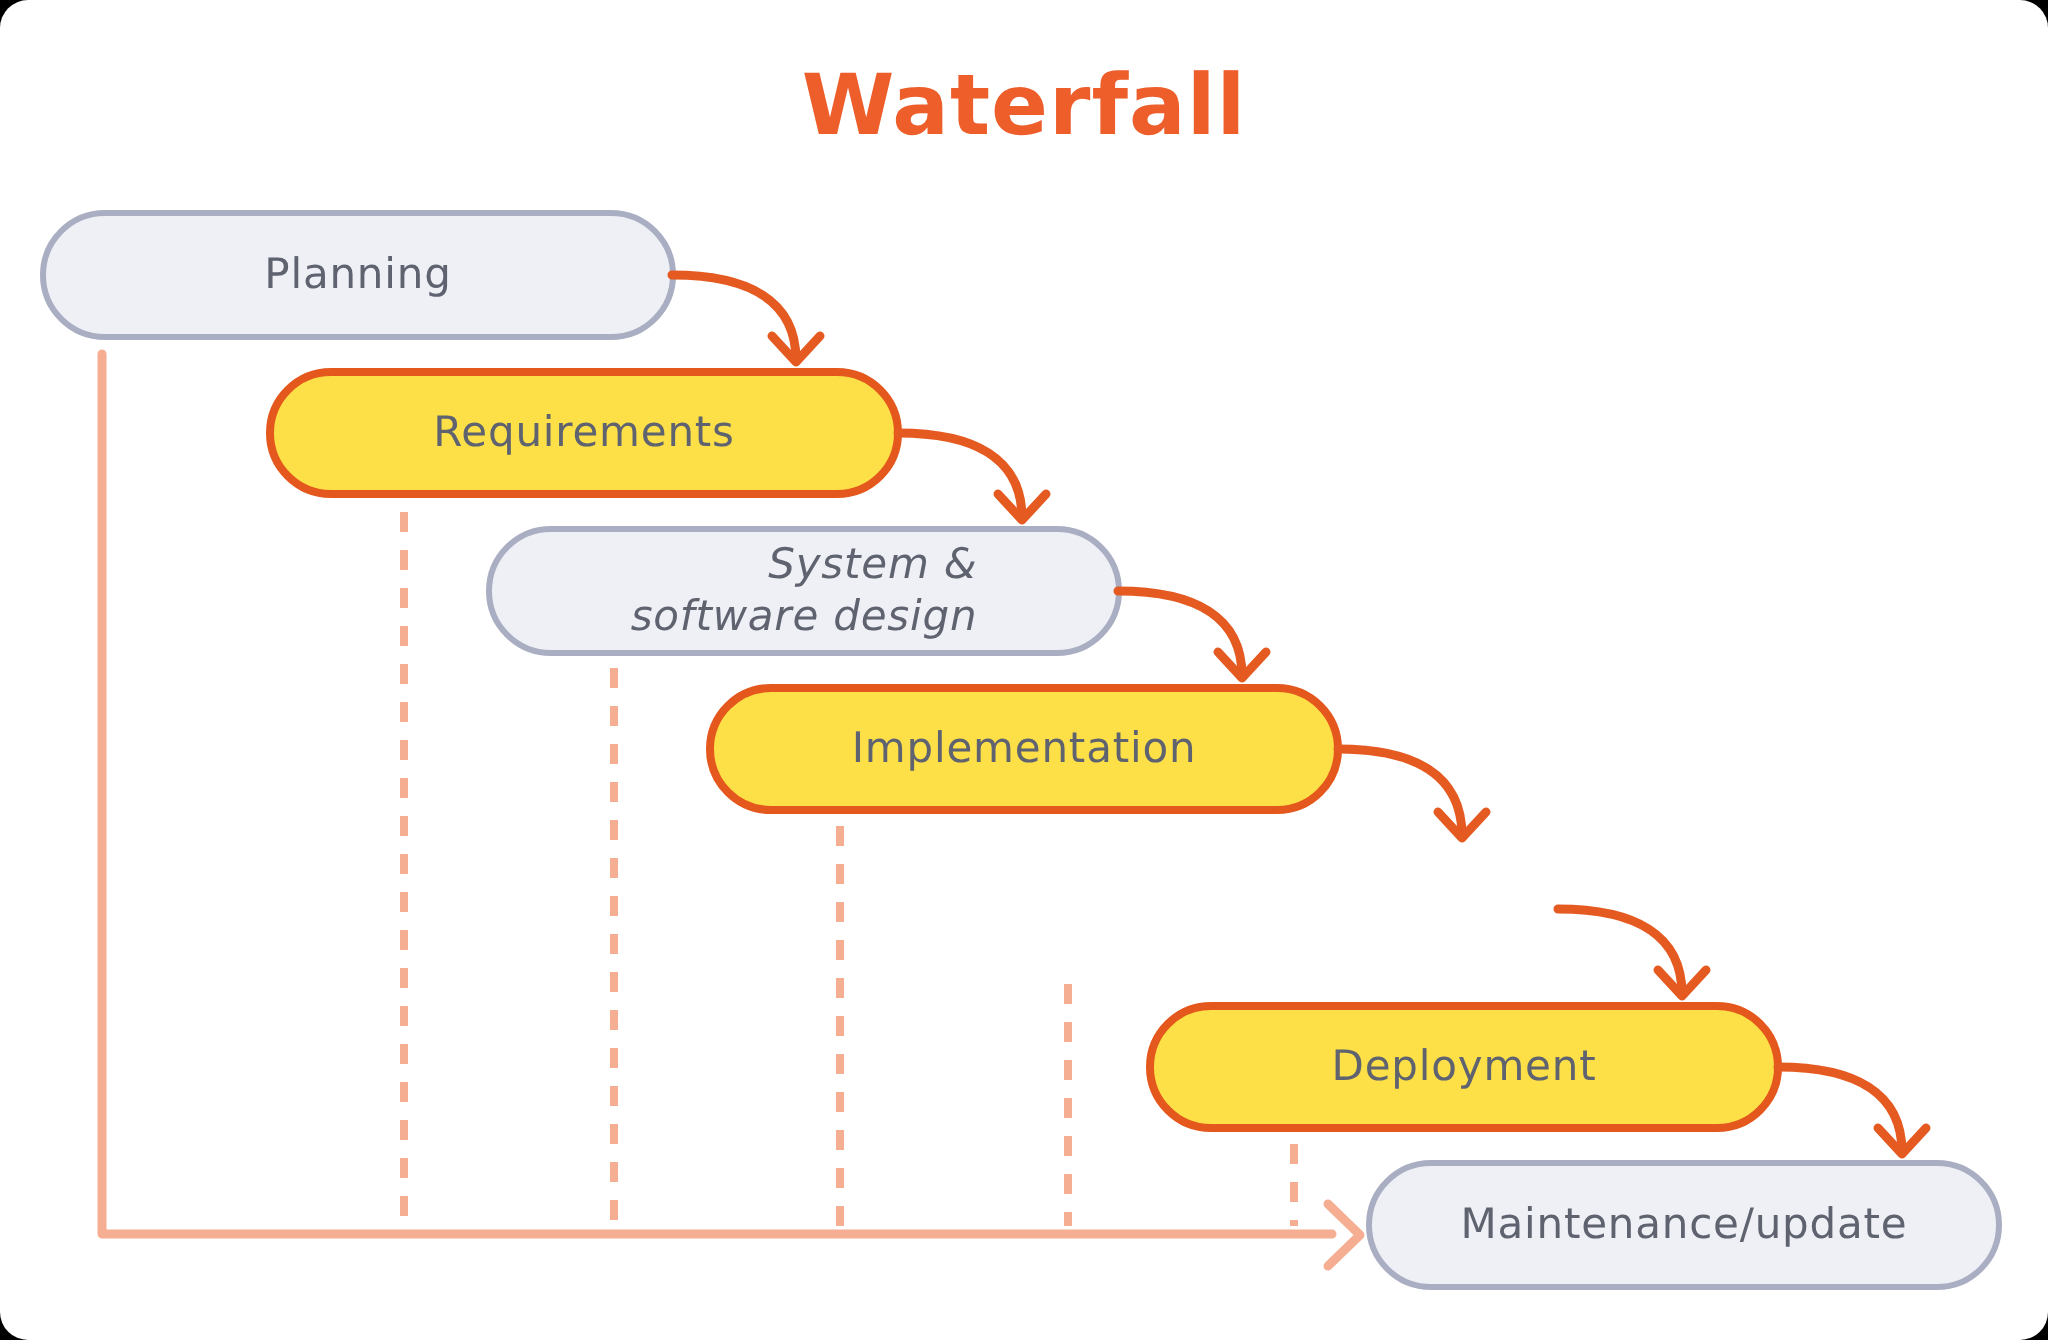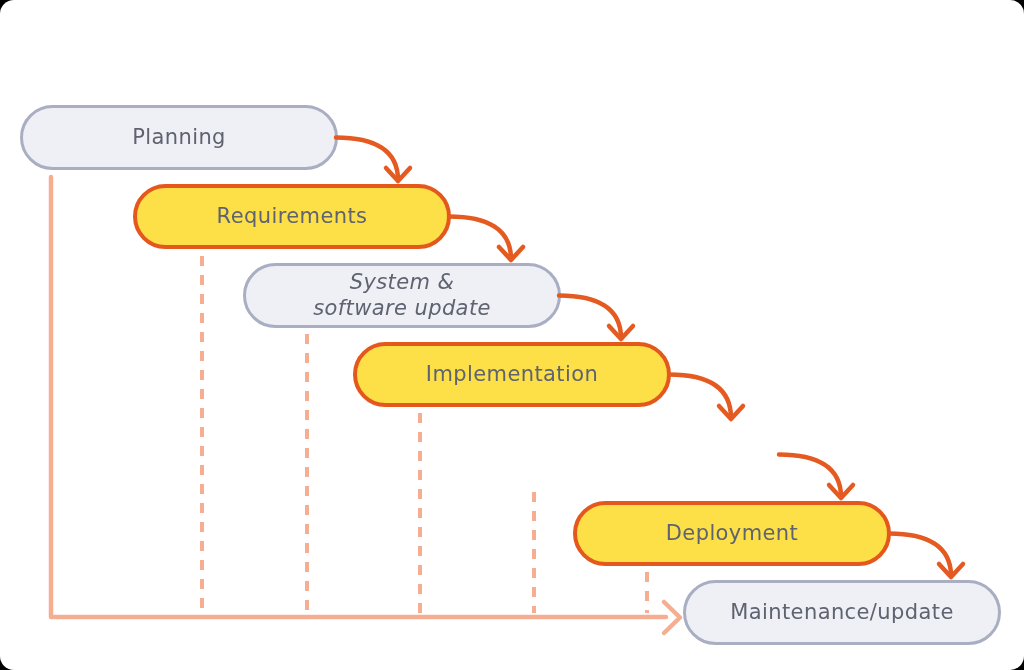--- a/index.html
+++ b/index.html
@@ -30,21 +30,21 @@
   }
   .pill {
     position: absolute;
     width: 318px;
     height: 65px;
     box-sizing: border-box;
     border-radius: 33px;
     display: flex;
     align-items: center;
     justify-content: center;
-    text-align: center;
+    text-align: right;
     font-size: 21px;
     letter-spacing: 0.4px;
     line-height: 1.2;
     color: #5F6370;
   }
   .pill.gray {
     background: #EEF0F5;
     border: 3px solid #A9AEC2;
   }
   .pill.orange {
@@ -85,33 +85,34 @@
     stroke-width: 4;
     fill: none;
     stroke-dasharray: 10 9;
   }
 </style>
 </head>
 <body>
 
 <div class="canvas">
 
+  <h1 class="title">Waterfall</h1>
 
   <div class="pill gray p0">
     <span class="lbl">Planning</span>
   </div>
 
   <div class="pill orange p1">
     <span class="lbl">Requirements</span>
   </div>
 
   <div class="pill gray p2">
     <span class="lbl">
       <span>System &amp;</span>
-      <span>software update</span>
+      <span>software design</span>
     </span>
   </div>
 
   <div class="pill orange p3">
     <span class="lbl">Implementation</span>
   </div>
 
 
   <div class="pill gray p6">
     <span class="lbl">Maintenance/update</span>

